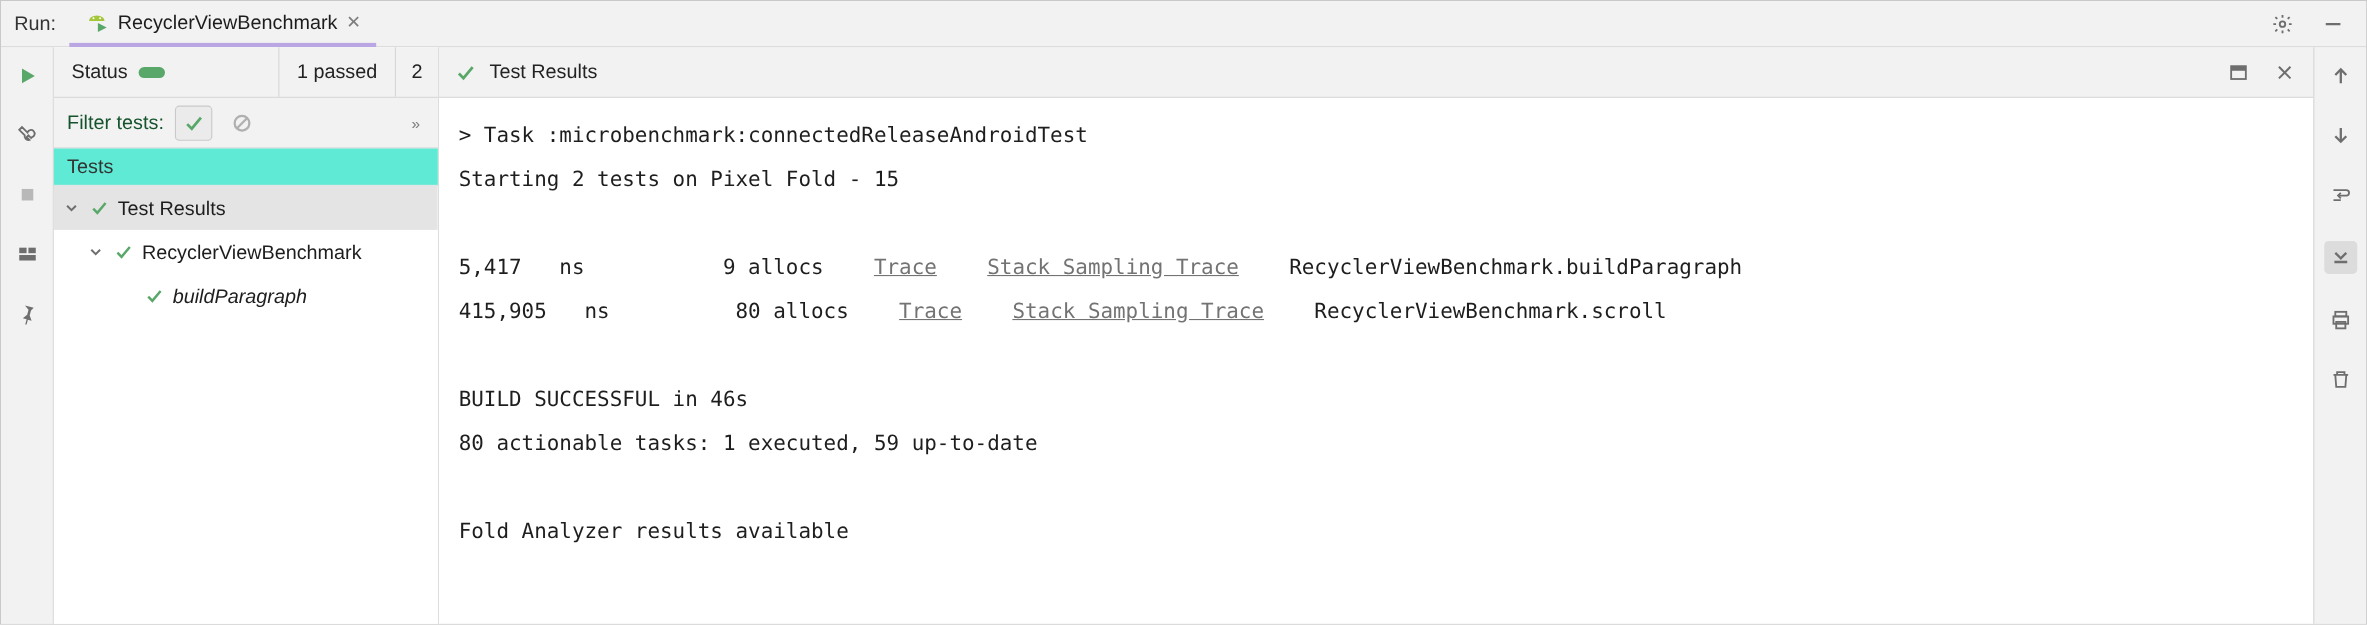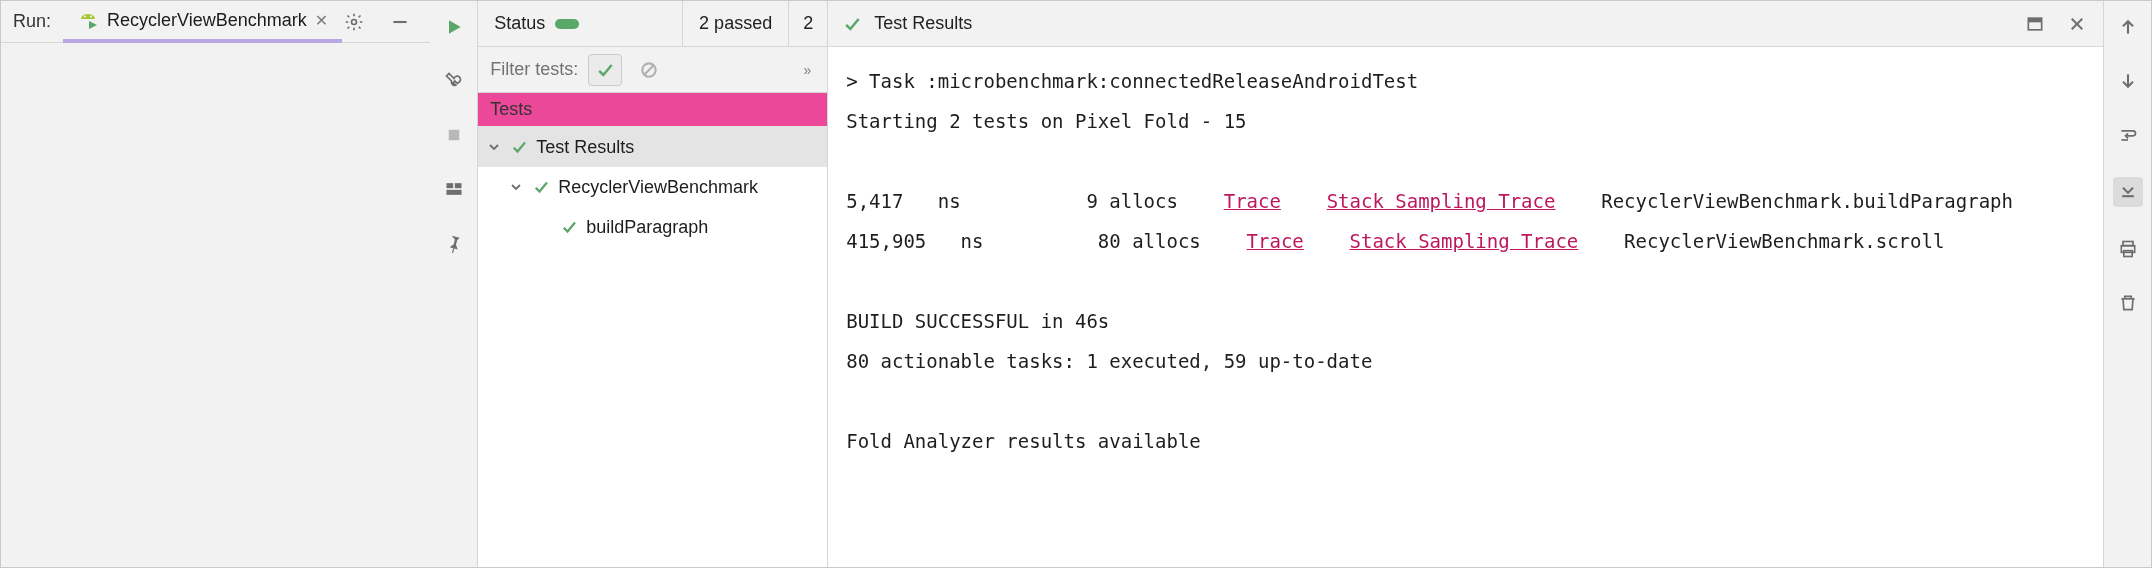--- a/index.html
+++ b/index.html
@@ -1,55 +1,55 @@
 <!DOCTYPE html>
 <html><head>
 <meta charset="utf-8">
 <style>
   * { box-sizing: border-box; }
   html, body { margin:0; padding:0; width:2152px; height:568px; font-family: -apple-system, "Segoe UI", Arial, sans-serif; font-size:18px; color:#222; background:#fff; }
-  .root { display:flex; width:100%; height:100%; border:1px solid #c9c9c9; background:#f2f2f2; }
+  .root { display:flex; flex-direction:column; width:100%; height:100%; border:1px solid #c9c9c9; background:#f2f2f2; }
   .topbar { display:flex; align-items:center; height:42px; border-bottom:1px solid #d6d6d6; background:#f2f2f2; }
   .topbar .label { padding:0 12px; color:#333; }
   .tab { display:flex; align-items:center; gap:8px; padding:0 14px; height:100%; background:#f2f2f2; border-bottom:4px solid #b9a6e2; margin-bottom:-1px; }
   .tab .name { color:#1c1c1c; }
   .tab .close { color:#7d7d7d; font-size:16px; }
   .tab-icon { width:22px; height:22px; position:relative; }
   .spacer { flex:1; }
   .topbar-right { display:flex; align-items:center; gap:22px; padding-right:18px; color:#6e6e6e; }
   .body { display:flex; flex:1; min-height:0; }
   .gutter { width:48px; display:flex; flex-direction:column; align-items:center; gap:30px; padding-top:14px; background:#f2f2f2; border-right:1px solid #d6d6d6; color:#6e6e6e; }
   .gutter-right { border-right:none; border-left:1px solid #d6d6d6; }
   .g-ico { width:24px; height:24px; display:flex; align-items:center; justify-content:center; cursor:pointer; }
   .g-ico svg { display:block; }
   .g-ico.active { background:#dcdcdc; border-radius:4px; padding:3px; width:30px; height:30px; }
   .left-panel { width:350px; display:flex; flex-direction:column; border-right:1px solid #d6d6d6; background:#fff; }
   .status-row { display:flex; align-items:center; height:46px; border-bottom:1px solid #d6d6d6; background:#f2f2f2; }
   .status-row .cell { padding:0 16px; border-right:1px solid #d6d6d6; height:100%; display:flex; align-items:center; gap:10px; }
   .status-row .cell:last-child { border-right:none; }
   .pill { width:24px; height:10px; border-radius:5px; background:#59a869; display:inline-block; }
   .filter-row { display:flex; align-items:center; gap:10px; height:46px; padding:0 12px; border-bottom:1px solid #d6d6d6; background:#f2f2f2; }
-  .filter-row .label { color:#737373; }
+  .filter-row .label { color:#14532d; }
   .btn-check { width:34px; height:32px; display:flex; align-items:center; justify-content:center; border:1px solid #c9c9c9; border-radius:4px; background:#ebebeb; cursor:pointer;}
   .btn-ban { width:34px; height:32px; display:flex; align-items:center; justify-content:center; border-radius:4px; cursor:pointer; }
   .filter-row .more { margin-left:auto; padding-right:4px; color:#7d7d7d; font-size:14px;}
-  .tests-head { padding:6px 12px; color:#333; background:#ec4899; border-bottom:1px solid #e4e4e4; }
+  .tests-head { padding:6px 12px; color:#333; background:#5eead4; border-bottom:1px solid #e4e4e4; }
   .tree { flex:1; overflow:auto; background:#fff; }
   .tree-row { display:flex; align-items:center; gap:8px; height:40px; padding:0 8px; white-space:nowrap; }
   .tree-row.sel { background:#e4e4e4; }
   .tree-row .twisty { width:16px; height:16px; display:flex; align-items:center; justify-content:center; color:#6e6e6e; }
   .tree-row .twisty svg { display:block;}
   .tree-row .name { color:#1d1d1d; }
   .indent1 { padding-left:30px; }
-  .indent2 { padding-left:58px; }
+  .indent2 { padding-left:58px;font-style:italic; }
   .main { flex:1; display:flex; flex-direction:column; min-width:0; }
   .main-head { display:flex; align-items:center; gap:12px; height:46px; padding:0 14px; background:#f2f2f2; border-bottom:1px solid #d6d6d6; }
   .main-head .right { margin-left:auto; display:flex; gap:18px; color:#6e6e6e; }
   .console { flex:1; padding:14px 18px; font-family: ui-monospace, "SF Mono", "Menlo", "Consolas", monospace; font-size:19px; line-height:40px; color:#1e1e1e; background:#fff; overflow:auto; white-space:pre; }
-  .console a { color:#be185d; text-decoration:underline; cursor:pointer; }
+  .console a { color:#737373; text-decoration:underline; cursor:pointer; }
   .greencheck svg { display:block;}
 </style>
 </head>
 <body>
 
 <div class="root">
 
   <div class="topbar">
     <div class="label">Run:</div>
     <div class="tab">
@@ -112,21 +112,21 @@
       </span>
     </div>
 
     <div class="left-panel">
       <div class="status-row">
         <div class="cell" style="flex:1">
           <span>Status</span>
           <span class="pill"></span>
         </div>
         <div class="cell">
-            <span>2 passed</span>
+            <span>1 passed</span>
           </div>
         <div class="cell" style="padding:0 14px;">
             <span>2</span>
           </div>
       </div>
       <div class="filter-row">
         <span class="label">Filter tests:</span>
         <span class="btn-check">
           <svg width="20" height="20" viewBox="0 0 24 24" fill="none" stroke="#59a869" stroke-width="3">
               <polyline points="5,13 10,18 20,6"></polyline>

